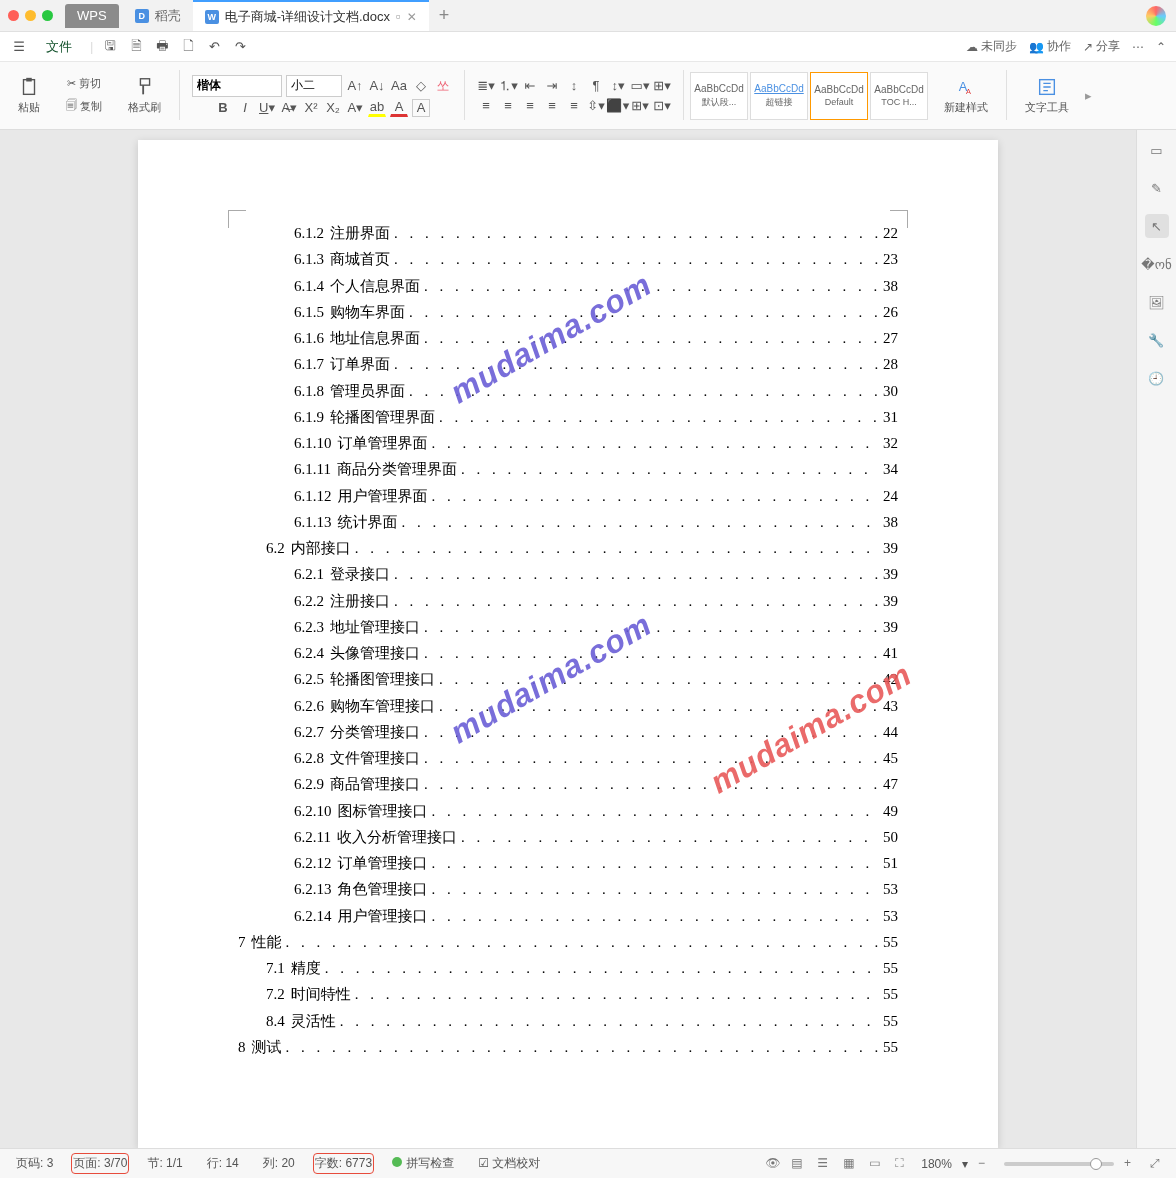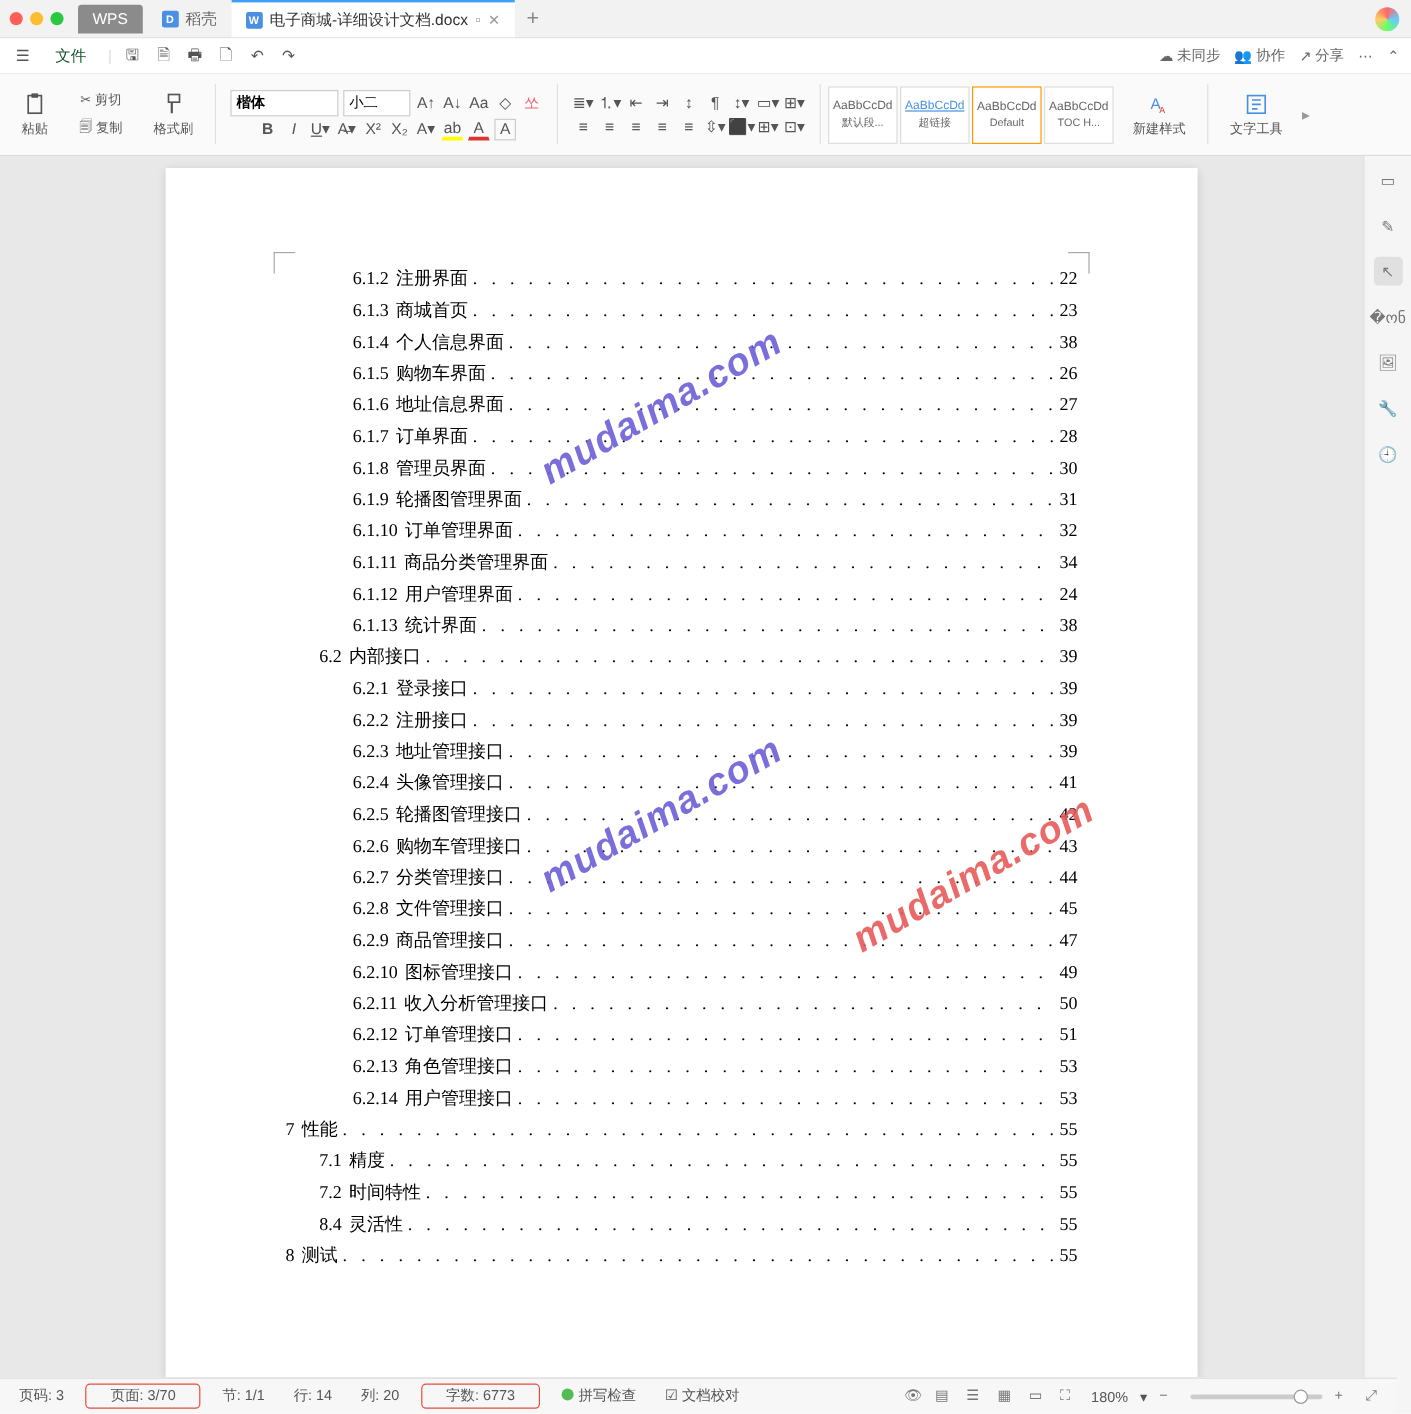--- a/index.html
+++ b/index.html
@@ -57,23 +57,23 @@
   .toc-line.l3 { padding-left: 56px; }
   .toc-num { margin-right: 6px; }
   .toc-title { }
   .toc-dots { flex: 1; overflow: hidden; letter-spacing: 4px; color: #000; margin: 0 4px; }
   .toc-page { }
   
   .sidepanel { position: absolute; top: 130px; bottom: 30px; right: 0; width: 40px; background: #f5f5f5; border-left: 1px solid #ddd; display: flex; flex-direction: column; align-items: center; padding-top: 8px; gap: 14px; }
   .sidepanel .sp { width: 24px; height: 24px; display: flex; align-items: center; justify-content: center; color: #777; cursor: pointer; border-radius: 4px; }
   .sidepanel .sp.active { background: #e0e0e0; }
   
-  .statusbar { position: absolute; bottom: 0; left: 0; right: 12px; height: 30px; background: #f7f7f7; border-top: 1px solid #ddd; display: flex; align-items: center; padding: 0 10px; font-size: 12px; color: #555; gap: 12px; }
+  .statusbar { position: absolute; bottom: 0; left: 0; right: 0; height: 30px; background: #f7f7f7; border-top: 1px solid #ddd; display: flex; align-items: center; padding: 0 10px; font-size: 12px; color: #555; gap: 12px; }
   .statusbar .chip { padding: 2px 6px; }
-  .statusbar .boxed { border: 1.5px solid #e74c3c; border-radius: 4px; padding: 1px 20px; text-align: center; }
+  .statusbar .boxed { border: 1.5px solid #e74c3c; border-radius: 4px; padding: 1px 1px; text-align: center; }
   .statusbar .right { margin-left: auto; display: flex; align-items: center; gap: 10px; }
   .zoom-slider { width: 110px; height: 4px; background: #ccc; position: relative; border-radius: 2px; }
   .zoom-slider .knob { position: absolute; top: -4px; left: 78%; width: 12px; height: 12px; background: #fff; border: 1px solid #999; border-radius: 50%; }
   .sb-ic { width: 16px; height: 16px; color: #777; cursor: pointer; }
   .vdiv { width: 1px; height: 50px; background: #e0e0e0; margin: 4px 2px; }
 </style>
 </head>
 <body>
 
 <div class="titlebar">

